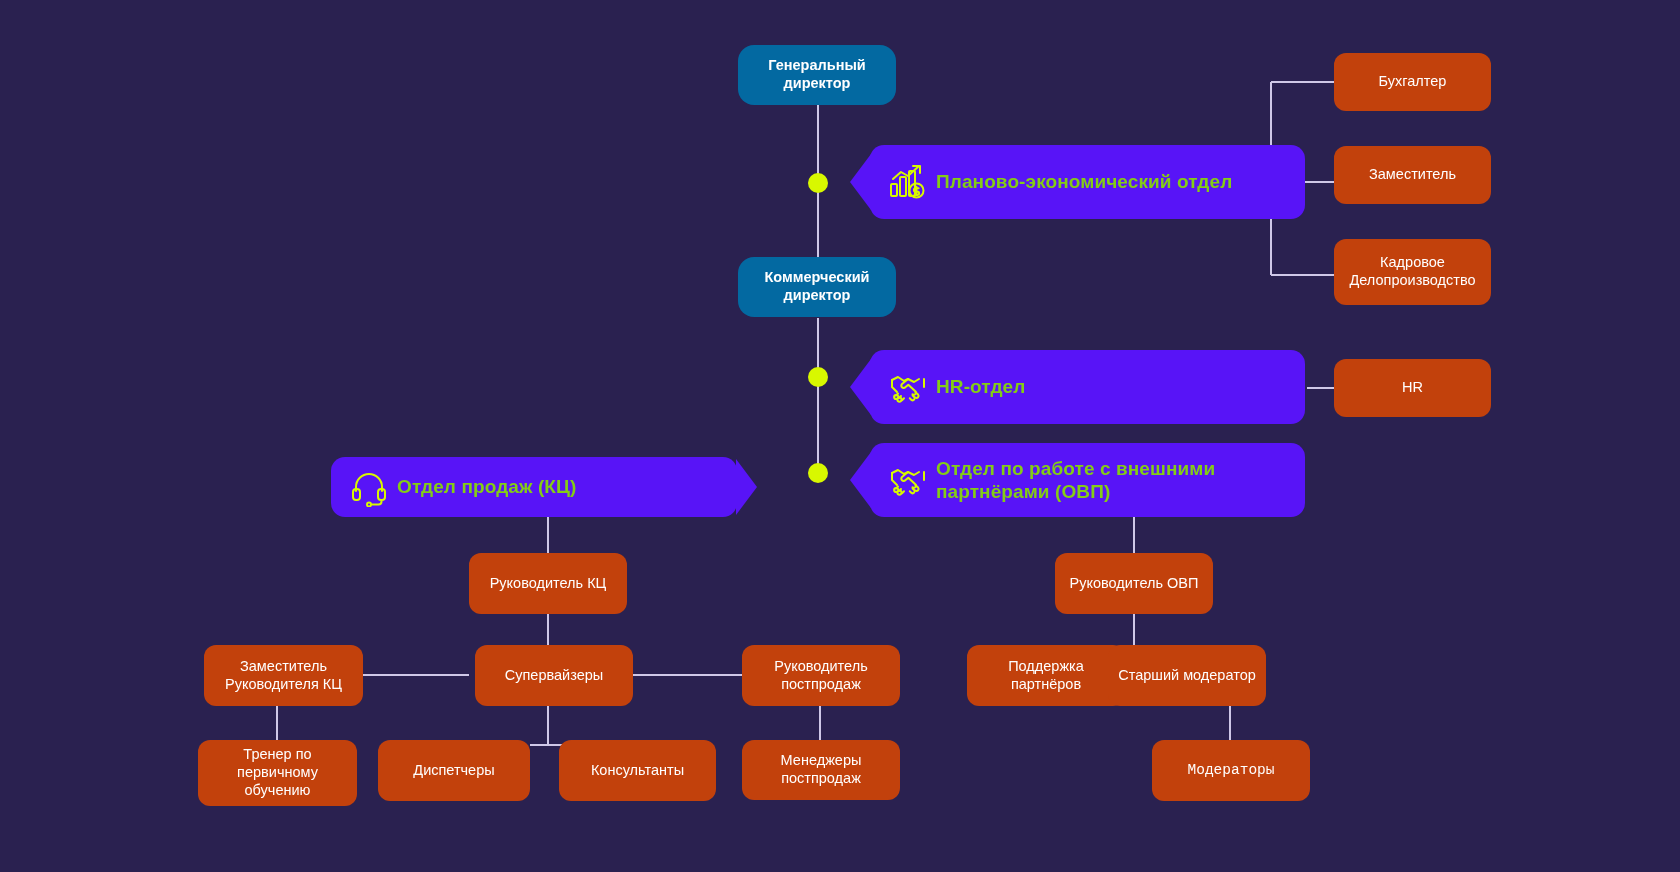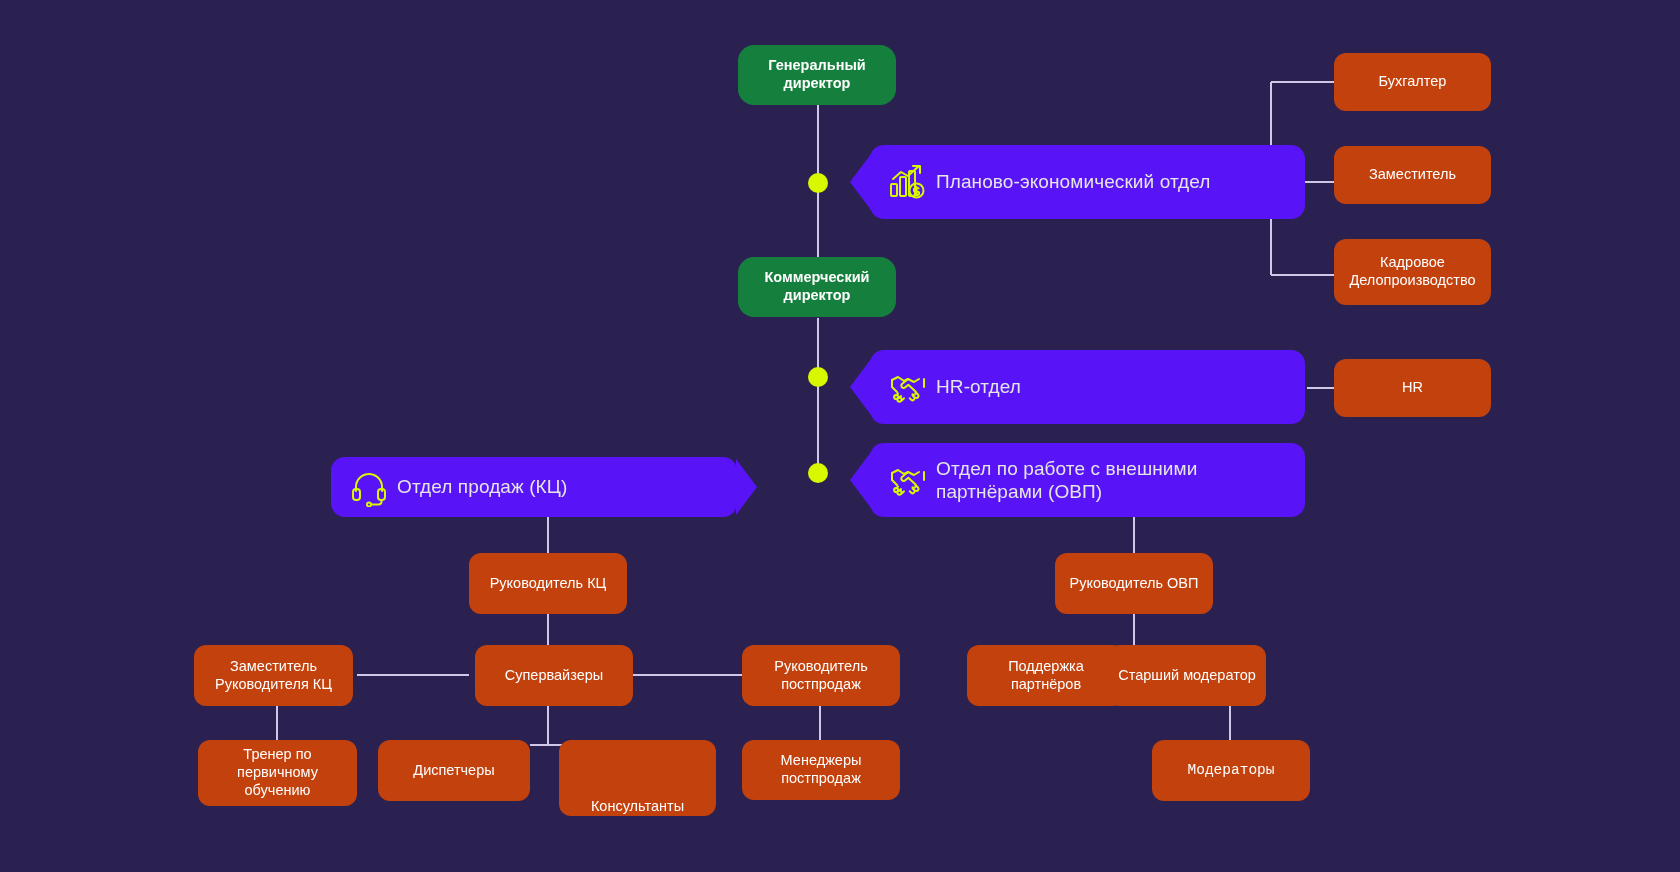--- a/index.html
+++ b/index.html
@@ -31,40 +31,40 @@
     justify-content: center;
     text-align: center;
     border-radius: 14px;
     line-height: 1.22;
     z-index: 5;
   }
   .node .lbl { display: block; padding: 0 8px; }
 
   
   .exec {
-    background: #15803d;
+    background: #0369a1;
     color: #ffffff;
     font-size: 14.5px;
     font-weight: 700;
     border-radius: 16px;
   }
   
   .pos {
     background: #c2410c;
     color: #ffffff;
     font-size: 14.5px;
     font-weight: 400;
     border-radius: 12px;
   }
   
   .dept {
     background: #5814f7;
-    color: #e5e5e5;
+    color: #84cc16;
     font-size: 19px;
-    font-weight: 400;
+    font-weight: 700;
     justify-content: flex-start;
     border-radius: 14px;
     padding-left: 66px;
     padding-right: 24px;
     text-align: left;
     letter-spacing: .1px;
   }
   .dept .lbl { padding: 0; }
   
   .notch-left::before {
@@ -239,21 +239,21 @@
   </div>
 
   <div class="node pos" style="left:469px; top:553px; width:158px; height:61px;">
     <span class="lbl">Руководитель КЦ</span>
   </div>
 
   <div class="node pos" style="left:1055px; top:553px; width:158px; height:61px;">
     <span class="lbl">Руководитель ОВП</span>
   </div>
 
-  <div class="node pos" style="left:194px; top:645px; width:159px; height:61px;">
+  <div class="node pos" style="left:204px; top:645px; width:159px; height:61px;">
     <span class="lbl">Заместитель Руководителя КЦ</span>
   </div>
 
   <div class="node pos" style="left:475px; top:645px; width:158px; height:61px;">
     <span class="lbl">Супервайзеры</span>
   </div>
 
   <div class="node pos" style="left:742px; top:645px; width:158px; height:61px;align-items:center;">
     <span class="lbl">Руководитель постпродаж</span>
   </div>
@@ -267,21 +267,21 @@
   </div>
 
   <div class="node pos" style="left:198px; top:740px; width:159px; height:66px;">
     <span class="lbl">Тренер по первичному обучению</span>
   </div>
 
   <div class="node pos" style="left:378px; top:740px; width:152px; height:61px;">
     <span class="lbl">Диспетчеры</span>
   </div>
 
-  <div class="node pos" style="left:559px; top:740px; width:157px; height:76px;align-items:flex-end;">
+  <div class="node pos" style="left:559px; top:740px; width:157px; height:61px;">
     <span class="lbl">Консультанты</span>
   </div>
 
   <div class="node pos" style="left:742px; top:740px; width:158px; height:60px;justify-content:flex-end;">
     <span class="lbl">Менеджеры постпродаж</span>
   </div>
 
   <div class="node pos" style="left:1152px; top:740px; width:158px; height:61px;font-family:Liberation Mono, monospace;">
     <span class="lbl">Модераторы</span>
   </div>

